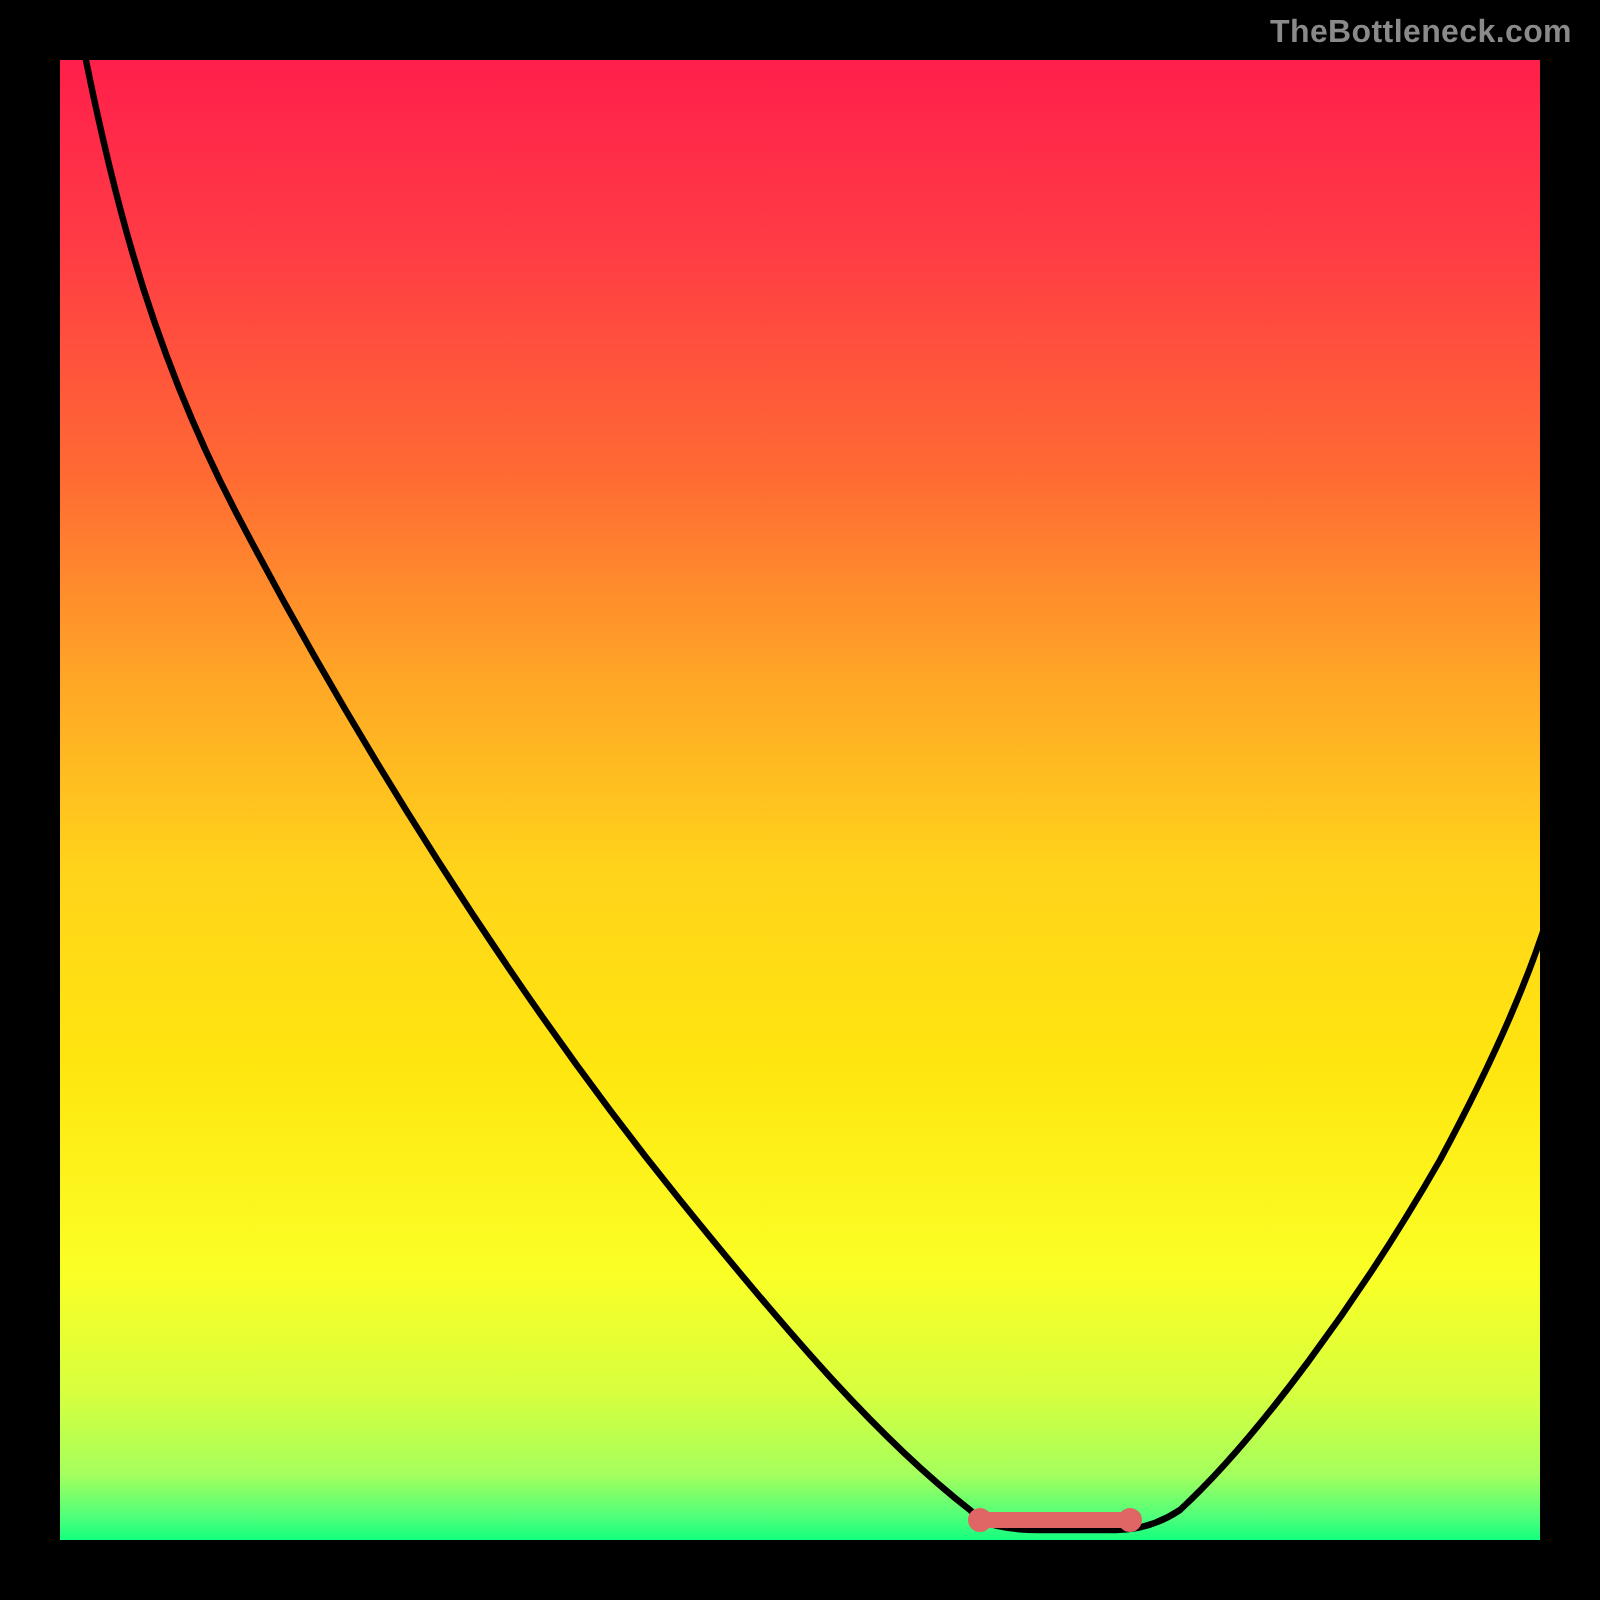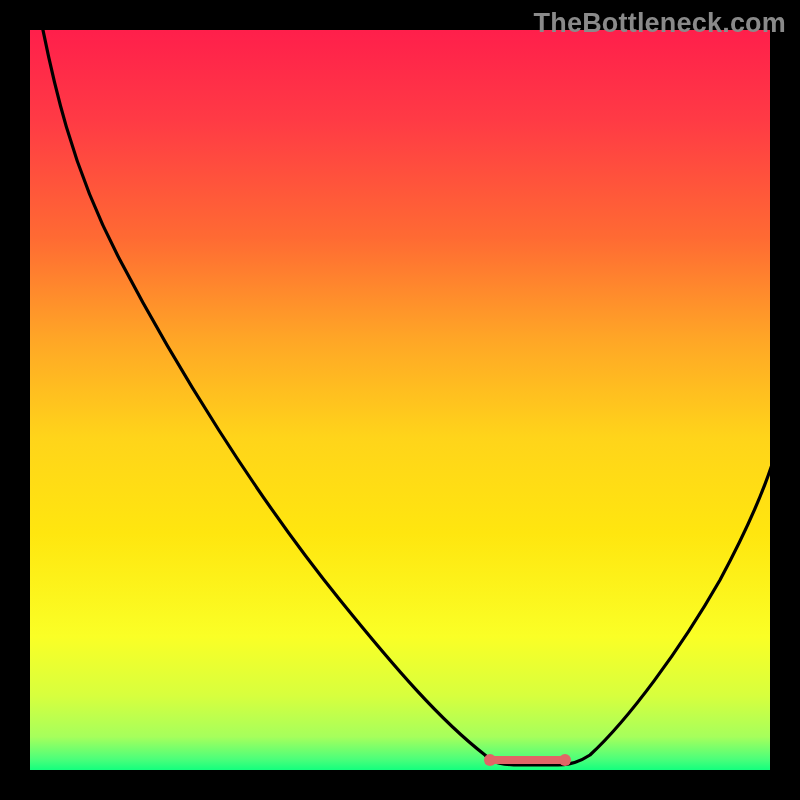--- a/index.html
+++ b/index.html
@@ -16,21 +16,21 @@
     height: 800px;
   }
   svg {
     display: block;
   }
   .watermark {
     position: absolute;
     top: 8px;
     right: 14px;
     font-family: Arial, Helvetica, sans-serif;
-    font-size: 27px;
+    font-size: 16px;
     font-weight: 600;
     color: #8a8a8a;
     letter-spacing: 0.2px;
   }
 </style>
 </head>
 <body>
 
 <div class="stage">
 

